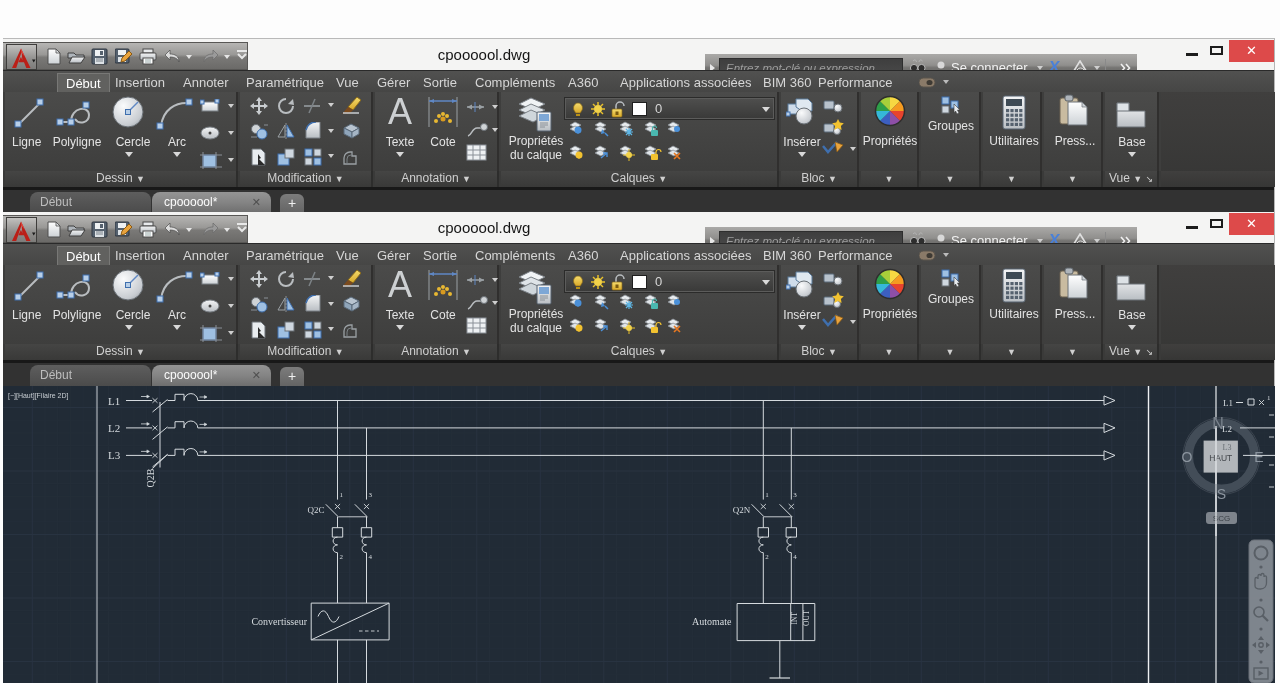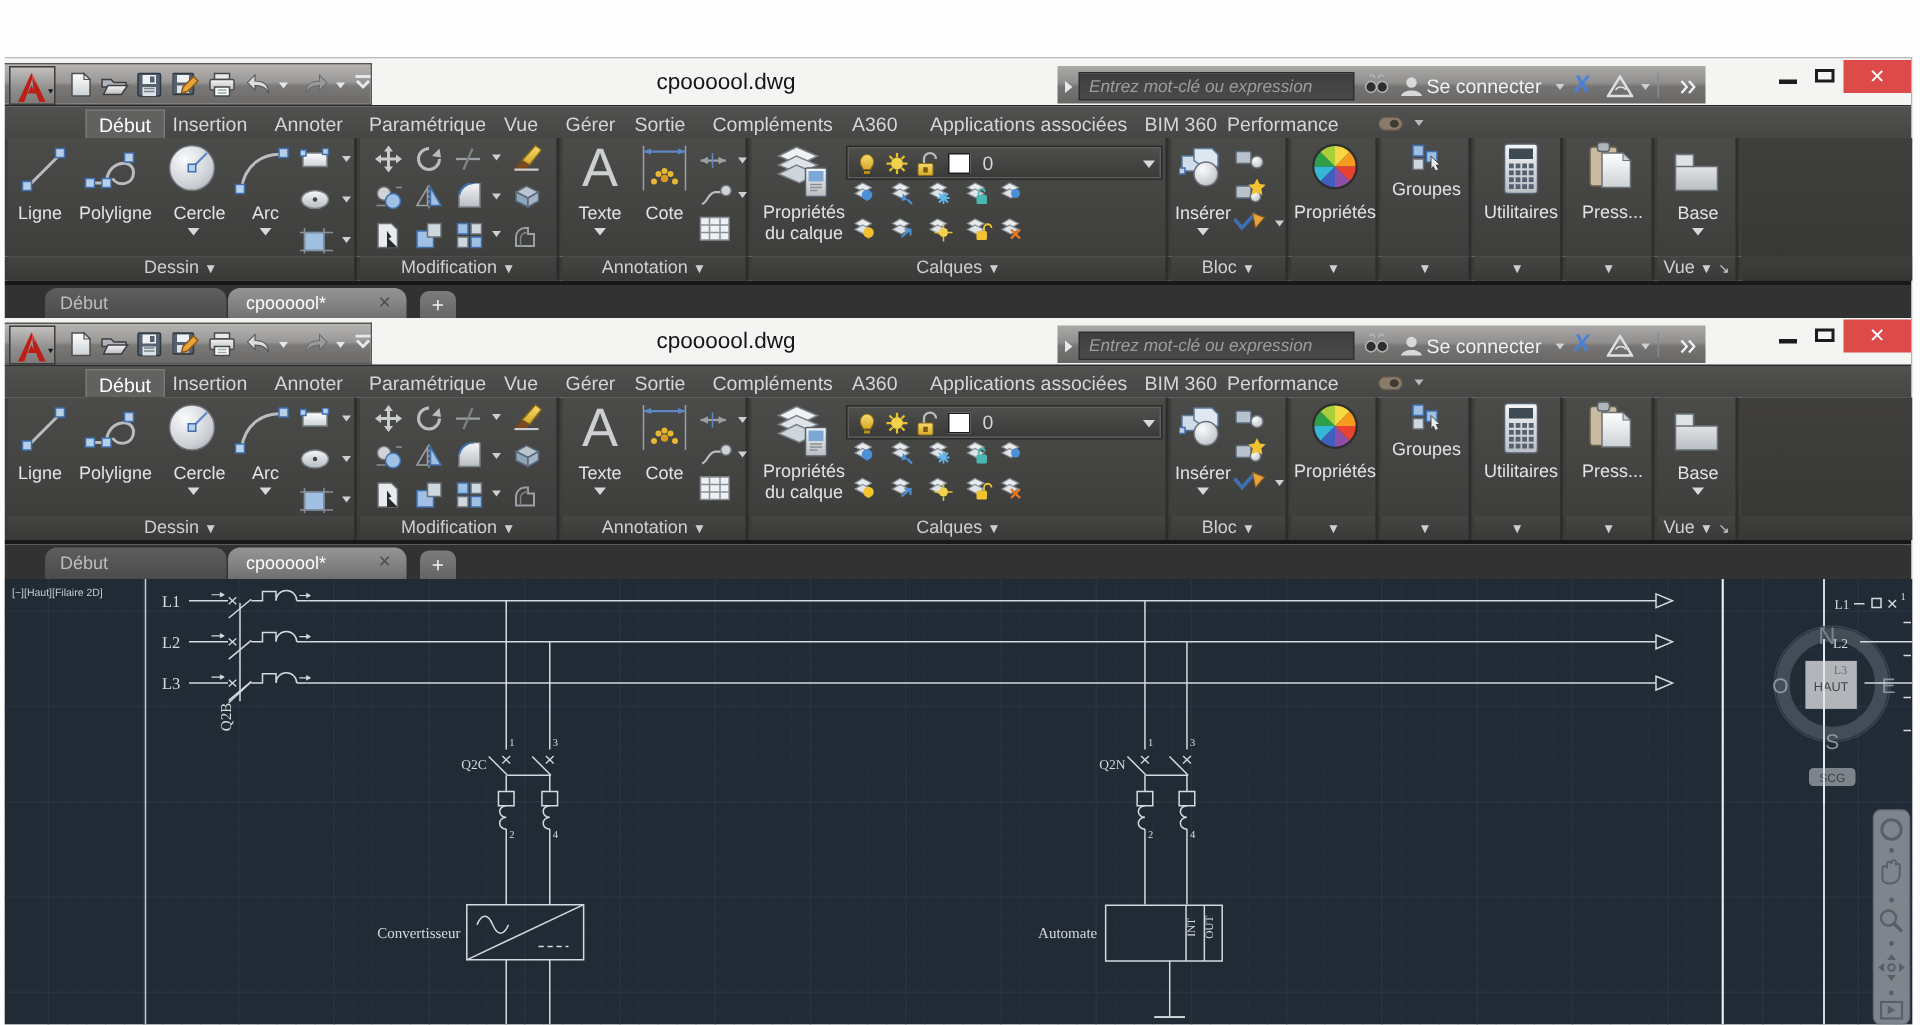--- a/index.html
+++ b/index.html
@@ -9,21 +9,21 @@
 
 .tbar{position:absolute;left:0;top:0;width:100%;height:31px;background:#f4f4f3}
 .qat{position:absolute;left:0;top:3px;width:245px;height:28px;
  background:linear-gradient(180deg,#b6b5b3 0%,#999896 45%,#7a7977 55%,#6b6a68 100%);
  border:1px solid #585755;border-left:none}
 .alogo{position:absolute;left:3px;top:5px;width:31px;height:26px;
  background:linear-gradient(180deg,#c2c1bf,#8f8e8c 60%,#7d7c7a);border:1px solid #3e3d3b}
 .alogo svg{position:absolute;left:2px;top:1px}
 .qcaret{position:absolute;top:16px;width:0;height:0;border-left:3px solid transparent;border-right:3px solid transparent;border-top:4px solid #e6e6e6}
 .ttext{position:absolute;top:7px;width:400px;text-align:center;font-size:15px;color:#151515}
-.srch{position:absolute;top:5px;left:702px;width:432px;height:25px;
+.srch{position:absolute;top:15px;left:702px;width:432px;height:25px;
  background:linear-gradient(180deg,#aaa9a7 0%,#908f8d 45%,#757472 55%,#686766 100%);
  border:1px solid #56555
 3}
 .sbox{position:absolute;left:14px;top:4px;width:184px;height:19px;background:linear-gradient(180deg,#3e3e3e,#4a4a4a);border:1px solid #2e2e2e;color:#9d9d9d;font-style:italic;font-size:11.5px;padding:3px 0 0 6px;white-space:nowrap}
 .sconn{position:absolute;left:246px;top:6px;color:#f2f2f2;font-size:13px}
 .wbtn-min{position:absolute;left:1183px;top:14px;width:12px;height:3px;background:#1c1c1c}
 .wbtn-max{position:absolute;left:1207px;top:7px;width:13px;height:9px;border:2px solid #1c1c1c}
 .wbtn-close{position:absolute;left:1226px;top:1px;width:45px;height:22px;background:#dd4a4a;color:#fff;text-align:center;font-size:13px;line-height:21px}
 
 .rtabs{position:absolute;left:0;top:31px;width:100%;height:22px;background:linear-gradient(180deg,#515150,#464645);border-top:1px solid #2a2a2a;color:#d6d6d6;font-size:13px}

